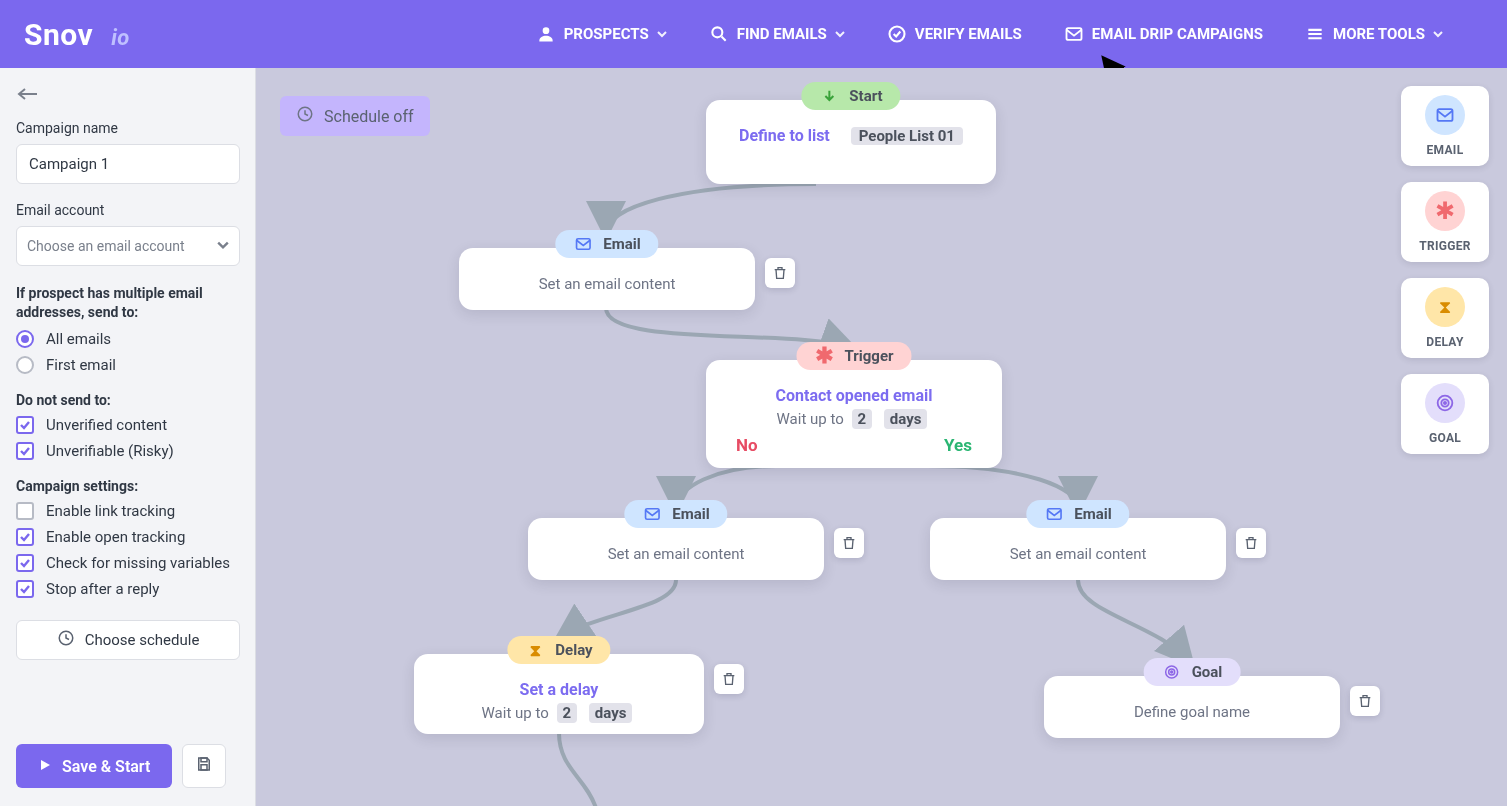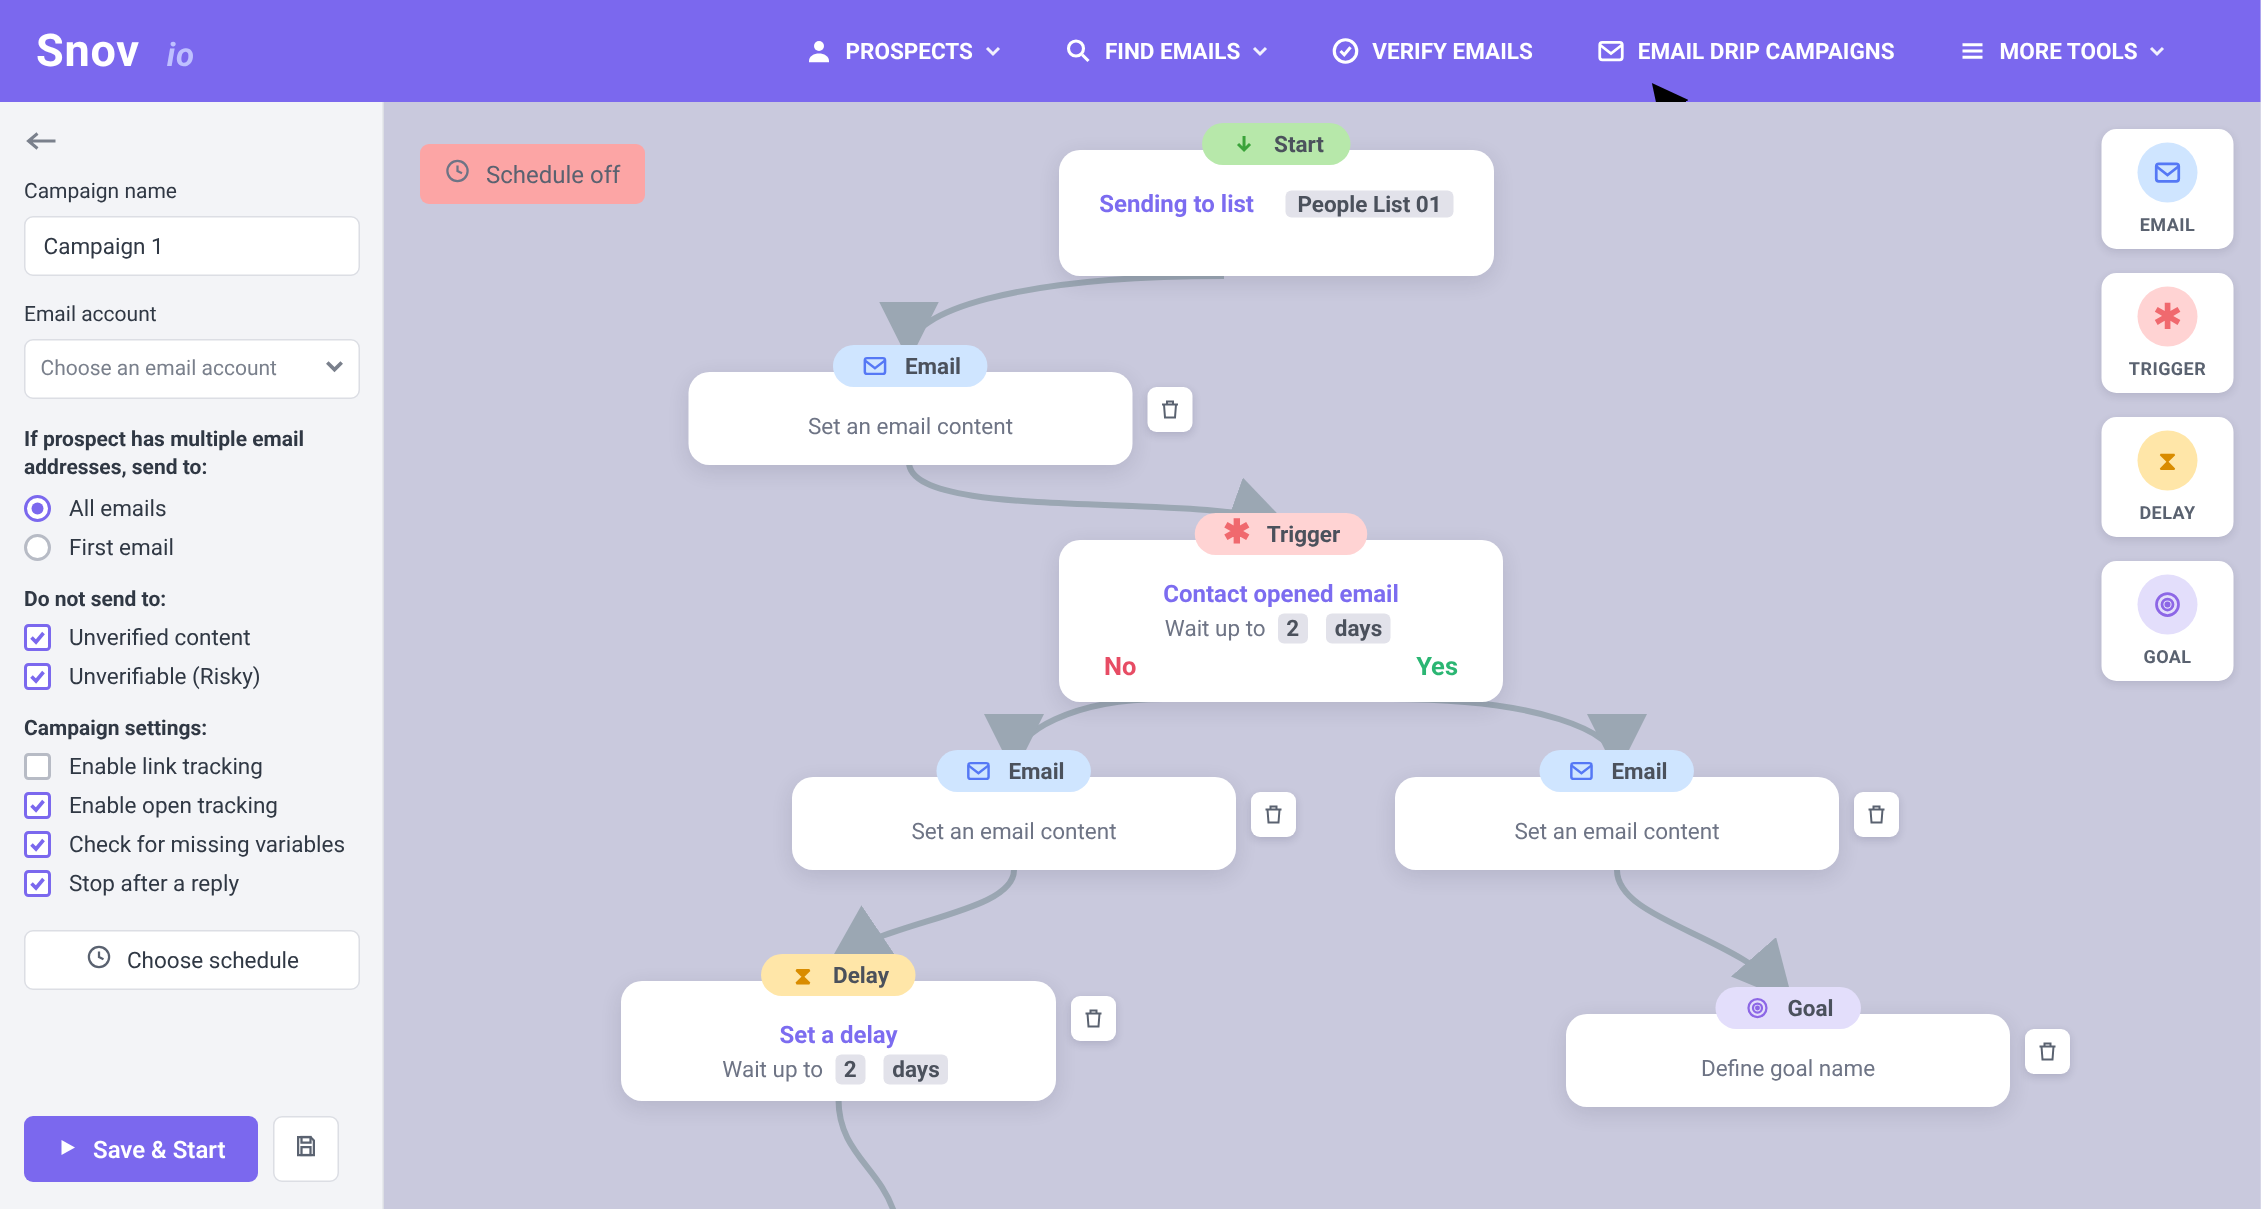--- a/index.html
+++ b/index.html
@@ -55,21 +55,21 @@
   .chk{width:18px;height:18px;border:2px solid #b7bbc5;border-radius:3px;background:#fff;flex:0 0 auto;display:flex;align-items:center;justify-content:center;}
   .chk.checked{border-color:var(--purple);background:#fff;}
   .chk.checked svg{display:block;}
   .chk svg{display:none;}
   .btn-outline{width:224px;height:40px;border:1px solid var(--border);border-radius:6px;background:#fff;display:flex;align-items:center;justify-content:center;gap:10px;font-size:15px;color:var(--text);cursor:pointer;}
   .bottom-row{position:absolute;left:16px;bottom:18px;display:flex;gap:10px;align-items:center;}
   .btn-primary{height:44px;padding:0 22px;border-radius:6px;background:var(--purple);color:#fff;font-size:16px;font-weight:600;display:flex;align-items:center;gap:10px;cursor:pointer;}
   .btn-icon{width:44px;height:44px;border:1px solid var(--border);border-radius:6px;background:#fff;display:flex;align-items:center;justify-content:center;cursor:pointer;color:#5a6270;}
   
   .canvas{position:absolute;top:68px;left:256px;right:0;bottom:0;background:var(--canvas);overflow:hidden;}
-  .schedule-chip{position:absolute;top:28px;left:24px;height:40px;padding:0 16px;border-radius:6px;background:#fca5a5;color:#5a6270;display:flex;align-items:center;gap:10px;font-size:16px;}
+  .schedule-chip{position:absolute;top:28px;left:24px;height:40px;padding:0 16px;border-radius:6px;background:#c4b5fd;color:#5a6270;display:flex;align-items:center;gap:10px;font-size:16px;}
   
   .flow-svg{position:absolute;inset:0;width:100%;height:100%;}
   
   .palette{position:absolute;top:18px;right:18px;width:88px;display:flex;flex-direction:column;gap:16px;}
   .pal-item{width:88px;height:80px;background:#fff;border-radius:10px;box-shadow:0 2px 6px rgba(30,30,60,.12);display:flex;flex-direction:column;align-items:center;justify-content:center;gap:8px;cursor:grab;}
   .pal-ico{width:40px;height:40px;border-radius:50%;display:flex;align-items:center;justify-content:center;}
   .pal-ico.email{background:var(--blue-pill);color:var(--blue-ico);}
   .pal-ico.trigger{background:var(--pink-pill);color:var(--pink-ico);}
   .pal-ico.delay{background:var(--yellow-pill);color:var(--yellow-ico);}
   .pal-ico.goal{background:var(--lav-pill);color:var(--goal-ico);}
@@ -317,21 +317,21 @@
   <div class="node" style="left:450px;top:32px;width:290px;height:84px;">
     <div class="pill green">
       <span class="pico">
           <svg width="16" height="16" viewBox="0 0 24 24" stroke="var(--green-dark)" stroke-width="3" fill="none">
             <path d="M12 4v14M6 12l6 6 6-6"></path>
           </svg>
         </span>
       <span>Start</span>
     </div>
     <div class="node-body">
-      <span class="title">Sending to list</span>
+      <span class="title">Define to list</span>
       <span class="list-chip">People List 01</span>
     </div>
   </div>
 
   <div class="node" style="left:203px;top:180px;width:296px;height:62px;">
     <div class="pill blue">
       <span class="pico">
           <svg width="18" height="18" viewBox="0 0 24 24" fill="none" stroke="var(--blue-ico)" stroke-width="2.2">
             <rect x="3" y="5" width="18" height="14" rx="2"></rect>
             <path d="M3 7l9 7 9-7"></path>

